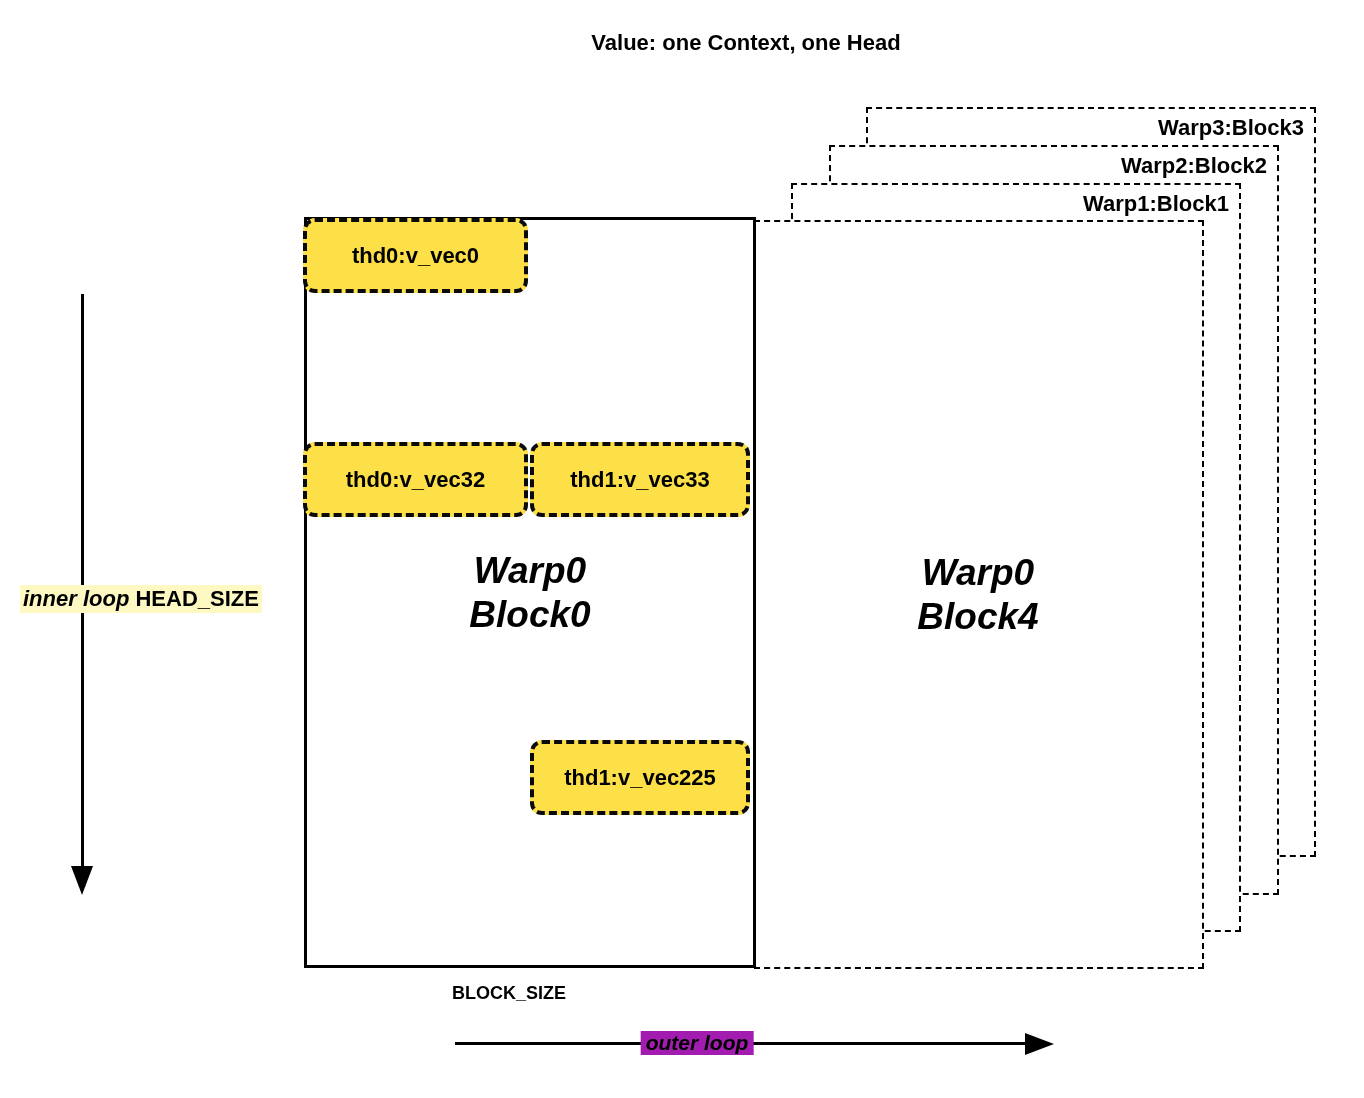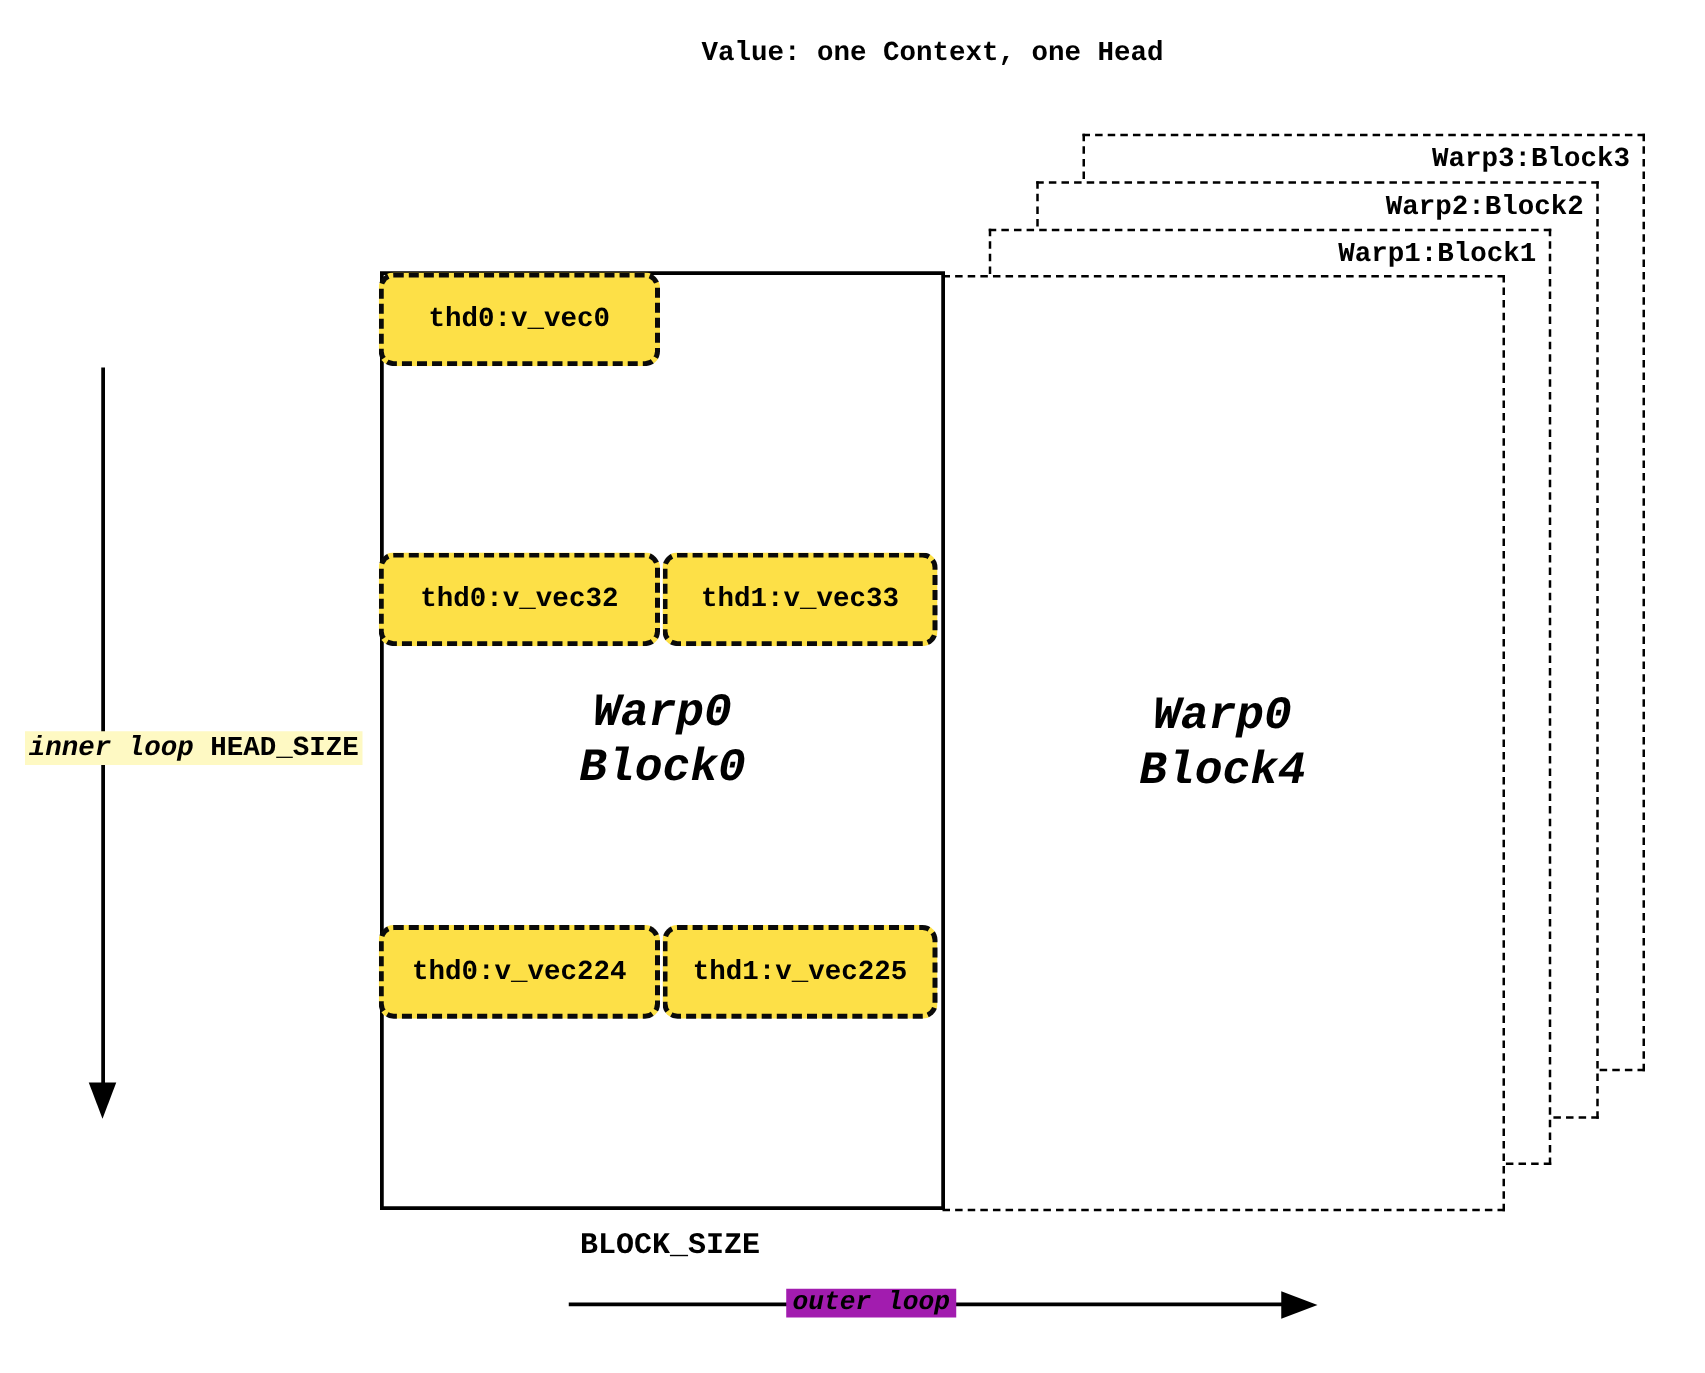--- a/index.html
+++ b/index.html
@@ -3,21 +3,21 @@
 <meta charset="utf-8">
 <style>
   html, body { margin: 0; padding: 0; background: #ffffff; }
   * { box-sizing: border-box; }
   .canvas {
     position: relative;
     width: 1364px;
     height: 1098px;
     background: var(--bg, #ffffff);
     color: var(--ink, #000000);
-    font-family: Liberation Mono, monospace;
+    font-family: Liberation Sans, sans-serif;
     overflow: hidden;
   }
   .title {
     position: absolute;
     left: 746px; top: 30px;
     transform: translateX(-50%);
     font-size: 22px; font-weight: bold;
     white-space: nowrap;
   }
   .stack-box {
@@ -84,23 +84,22 @@
     left: 20px; top: 585px;
     background: #fef9c3;
     padding: 1px 3px;
     font-size: 22px; font-weight: bold;
     white-space: nowrap;
   }
   .inner-label .it { font-style: italic; }
   .block-size-label {
     position: absolute;
     left: 452px; top: 983px;
-    font-size: 24px; font-weight: bold;
+    font-size: 18px; font-weight: bold;
     white-space: nowrap;
-    margin-left: 12px;
   }
   .h-line {
     position: absolute;
     left: 455px; top: 1042px;
     width: 572px; height: 3px;
     background: #000000;
   }
   .h-head {
     position: absolute;
     left: 1025px; top: 1033px;
@@ -145,21 +144,20 @@
   <div class="solid-box">
     <div class="big-label">
       <div>Warp0</div>
       <div>Block0</div>
     </div>
   </div>
 
   <div class="thd-box col-a row-1">thd0:v_vec0</div>
   <div class="thd-box col-a row-2">thd0:v_vec32</div>
   <div class="thd-box col-b row-2">thd1:v_vec33</div>
-  <div class="thd-box col-a row-3">thd0:v_vec224</div>
   <div class="thd-box col-b row-3">thd1:v_vec225</div>
 
   <div class="v-line"></div>
   <div class="v-head"></div>
   <div class="inner-label"><span class="it">inner loop</span> <span>HEAD_SIZE</span></div>
 
   <div class="block-size-label">BLOCK_SIZE</div>
 
   <div class="h-line"></div>
   <div class="h-head"></div>

